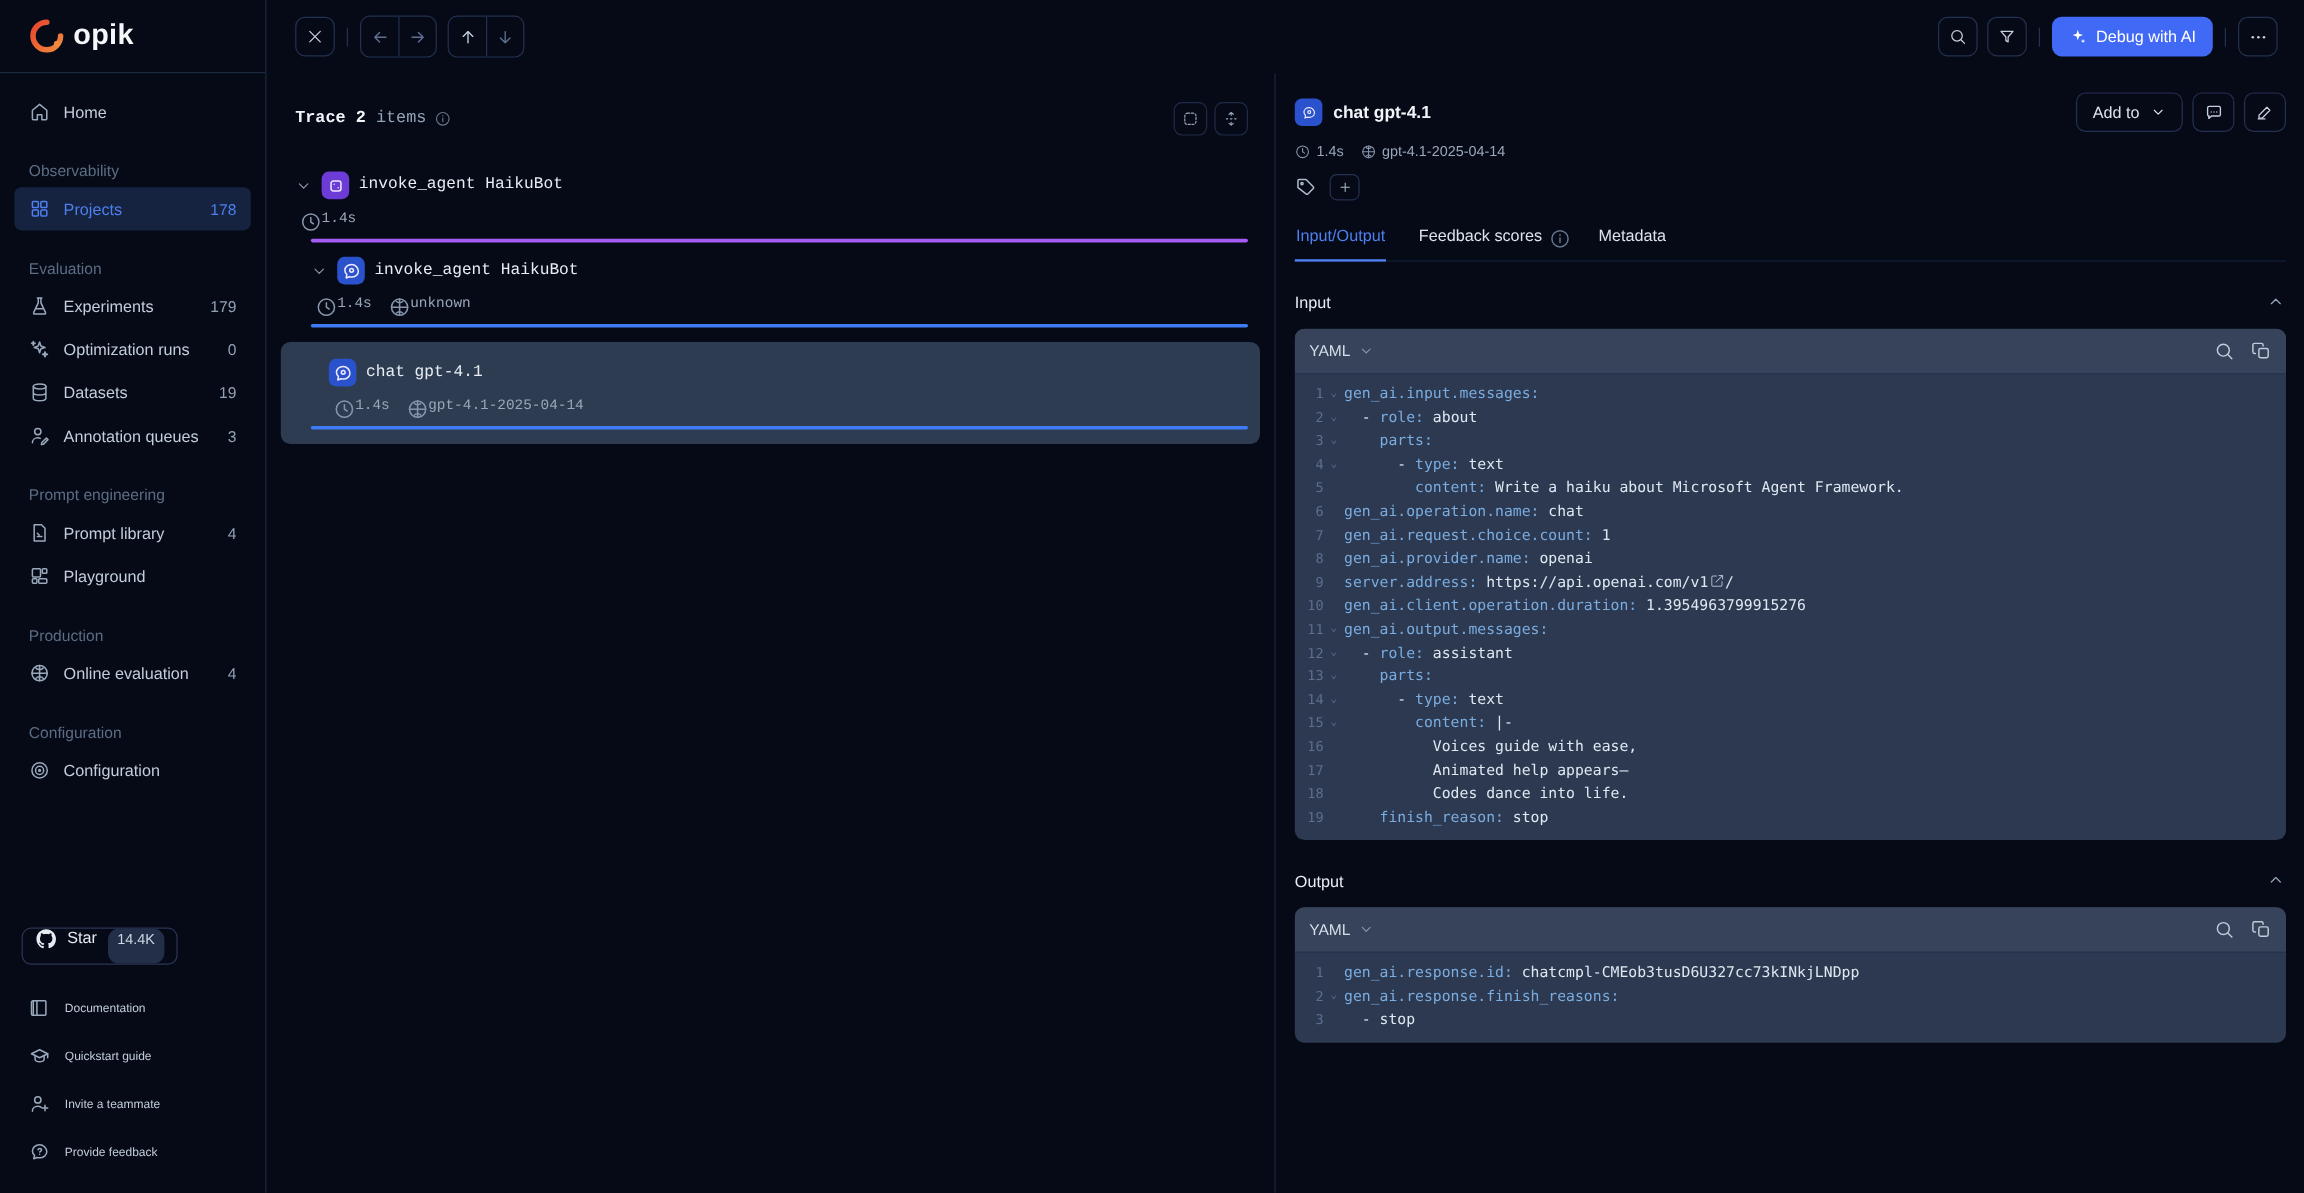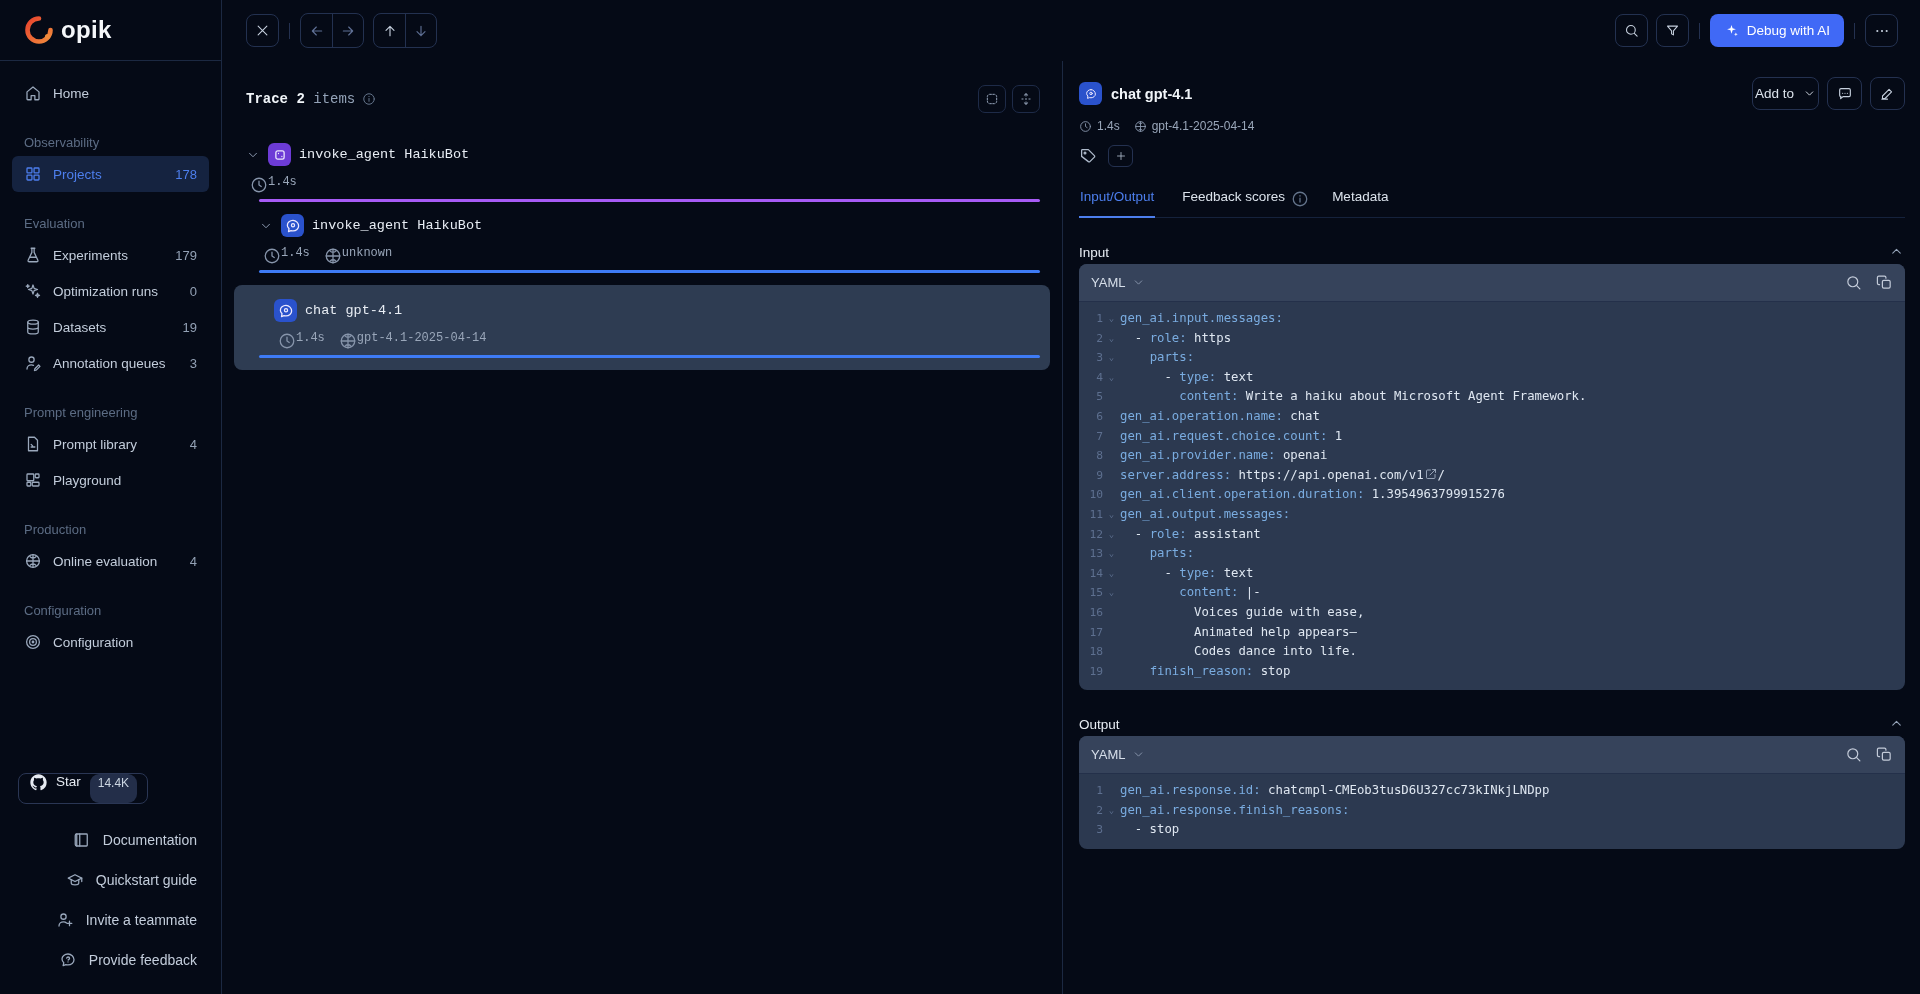--- a/index.html
+++ b/index.html
@@ -23,21 +23,21 @@
   .nav-item { height:36px; display:flex; align-items:center; gap:11px; padding:0 12px; margin:0 12px; border-radius:6px; color:#C3CDDB; cursor:pointer; }
   .nav-item .ni-icon { width:18px; height:18px; color:#9AA8BC; flex:none; }
   .nav-item .ni-label { flex:1; font-size:13.5px; }
   .nav-item .ni-count { font-size:13px; color:#93A1B5; }
   .nav-item.active { background:#152340; color:var(--accent-blue); }
   .nav-item.active .ni-icon, .nav-item.active .ni-count { color:var(--accent-blue); }
   .nav-section-label { margin:24px 24px 6px; font-size:13px; color:#5C6C84; }
   .sidebar-footer { padding:0 16px 14px; display:flex; flex-direction:column; }
   .star-btn { display:inline-flex; gap:9px; border:1px solid #2A3654; border-radius:8px; height:31px; padding:0 10px 0 11px; width:max-content; margin:0 0 16px 2px; color:#E6EBF2; cursor:pointer; background:transparent; font-size:13.5px; }
   .star-badge { background:#232E49; border-radius:9px; font-size:12px; padding:2px 8px; color:#CBD5E1; }
-  .footer-link { height:40px; display:flex; align-items:center; gap:12px; padding:0 8px; color:#C3CDDB; font-size:14px; cursor:pointer;justify-content:flex-end; }
+  .footer-link { height:40px; display:flex; align-items:center; gap:12px; padding:0 8px; color:#C3CDDB; font-size:10px; cursor:pointer; }
   .footer-link .ni-icon { width:18px; height:18px; color:#9AA8BC; }
 
   
   .main { flex:1; display:flex; flex-direction:column; height:100%; }
   .topbar { height:61px; min-height:61px; display:flex; align-items:center; padding:0 22px 0 24px; }
   .tb-btn { width:33px; height:33px; border:1px solid #233150; border-radius:8px; background:transparent; color:#C6D0DE; display:flex; align-items:center; justify-content:center; cursor:pointer; }
   .tb-group { display:flex; border:1px solid #233150; border-radius:8px; overflow:hidden; }
   .tb-group .tb-seg { width:31px; height:33px; display:flex; align-items:center; justify-content:center; color:#5F7095; cursor:pointer; background:transparent; border:none; }
   .tb-group .tb-seg + .tb-seg { border-left:1px solid #233150; }
   .tb-sep { width:1px; height:16px; background:#243150; margin:0 10px; }
@@ -69,36 +69,36 @@
   .tree-bar.purple { background:var(--purple-bar); }
   .tree-bar.blue { background:var(--blue-bar); }
   .selected-card { background:var(--selected-row-bg); border-radius:8px; margin:12px -10px 0 -12px; padding:2px 10px 12px 12px; }
   .selected-card .tree-item { padding-top:12px; }
 
   
   .detail-panel { flex:1; padding:16px 15px 0 16px; overflow:hidden; }
   .dp-title-row { display:flex; align-items:center; gap:9px; }
   .dp-title { font-size:14.5px; font-weight:700; color:#F1F5F9; }
   .dp-actions { margin-left:auto; display:flex; gap:8px; }
-  .addto-btn { height:33px; display:flex; align-items:center; gap:9px; border:1px solid #243150; border-radius:8px; background:transparent; color:#DCE3EC; font-size:13.5px; padding:0 2px; cursor:pointer; }
+  .addto-btn { height:33px; display:flex; align-items:center; gap:9px; border:1px solid #243150; border-radius:8px; background:transparent; color:#DCE3EC; font-size:13.5px; padding:0 13px; cursor:pointer; }
   .icon-btn { width:35px; height:33px; border:1px solid #243150; border-radius:8px; background:transparent; color:#C6D0DE; display:flex; align-items:center; justify-content:center; cursor:pointer; }
   .dp-meta-row { display:flex; align-items:center; gap:14px; margin-top:9px; color:#9AA7BA; font-size:12px; }
   .dp-meta-row .mi { display:flex; align-items:center; gap:5px; }
   .dp-meta-row .m-icon { width:13px; height:13px; color:#8795AB; }
   .dp-tag-row { display:flex; align-items:center; gap:9px; margin-top:12px; }
   .tag-icon-btn { width:20px; height:20px; color:#AEBACB; background:none; border:none; cursor:pointer; }
   .tag-add-btn { width:25px; height:22px; border:1px solid #243150; border-radius:6px; background:transparent; color:#AEBACB; display:flex; align-items:center; justify-content:center; cursor:pointer; }
   .tabs { display:flex; gap:26px; margin-top:22px; border-bottom:1px solid #15223C; }
   .tab { padding:0 1px 12px; font-size:13.5px; color:#DCE3EC; display:flex; align-items:center; gap:6px; cursor:pointer; border-bottom:2px solid transparent; margin-bottom:-1px; }
   .tab.active { color:var(--accent-blue); border-bottom-color:var(--accent-blue);text-align:center; }
   .tab .t-info { width:13px; height:13px; color:#64748B; }
   .section-head { display:flex; align-items:center; margin-top:26px; }
   .section-title { font-size:13.5px; color:#E8EDF4; }
   .section-collapse { margin-left:auto; width:16px; height:16px; color:#94A3B8; cursor:pointer; }
-  .code-block { margin-top:4px; border-radius:8px; overflow:hidden; background:var(--code-bg); }
+  .code-block { margin-top:14px; border-radius:8px; overflow:hidden; background:var(--code-bg); }
   .code-head { height:38px; background:var(--code-header-bg); display:flex; align-items:center; padding:0 12px; border-bottom:1px solid #24304A; }
   .yaml-select { display:flex; align-items:center; gap:7px; color:#D6DEE9; font-size:13px; cursor:pointer; background:none; border:none; }
   .yaml-select .y-caret { width:13px; height:13px; color:#8B99AF; }
   .code-head-actions { margin-left:auto; display:flex; gap:14px; color:#C3CBD9; }
   .code-head-actions .ch-btn { width:17px; height:17px; background:none; border:none; color:#C3CBD9; cursor:pointer; }
   .code-body { padding:7px 0 9px; font-family:"DejaVu Sans Mono", monospace; font-size:12.3px; }
   .code-line { display:flex; align-items:flex-start; line-height:19.6px; }
   .code-line .ln { width:24px; text-align:right; color:#5D6F8F; flex:none; font-size:11.3px; }
   .code-line .fold { width:17px; text-align:center; color:#5D6F8F; flex:none; font-size:9px; cursor:pointer; }
   .code-line pre { font-family:inherit; white-space:pre; color:var(--code-plain); }
@@ -592,21 +592,21 @@
         </div>
         <div class="code-body" id="input-code">
             <div class="code-line">
               <span class="ln">1</span>
               <span class="fold">⌄</span>
               <pre><span class="tok-k">gen_ai.input.messages:</span></pre>
             </div>
             <div class="code-line">
               <span class="ln">2</span>
               <span class="fold">⌄</span>
-              <pre><span>  - </span><span class="tok-k">role:</span><span> https</span></pre>
+              <pre><span>  - </span><span class="tok-k">role:</span><span> about</span></pre>
             </div>
             <div class="code-line">
               <span class="ln">3</span>
               <span class="fold">⌄</span>
               <pre><span>    </span><span class="tok-k">parts:</span></pre>
             </div>
             <div class="code-line">
               <span class="ln">4</span>
               <span class="fold">⌄</span>
               <pre><span>      - </span><span class="tok-k">type:</span><span> text</span></pre>

